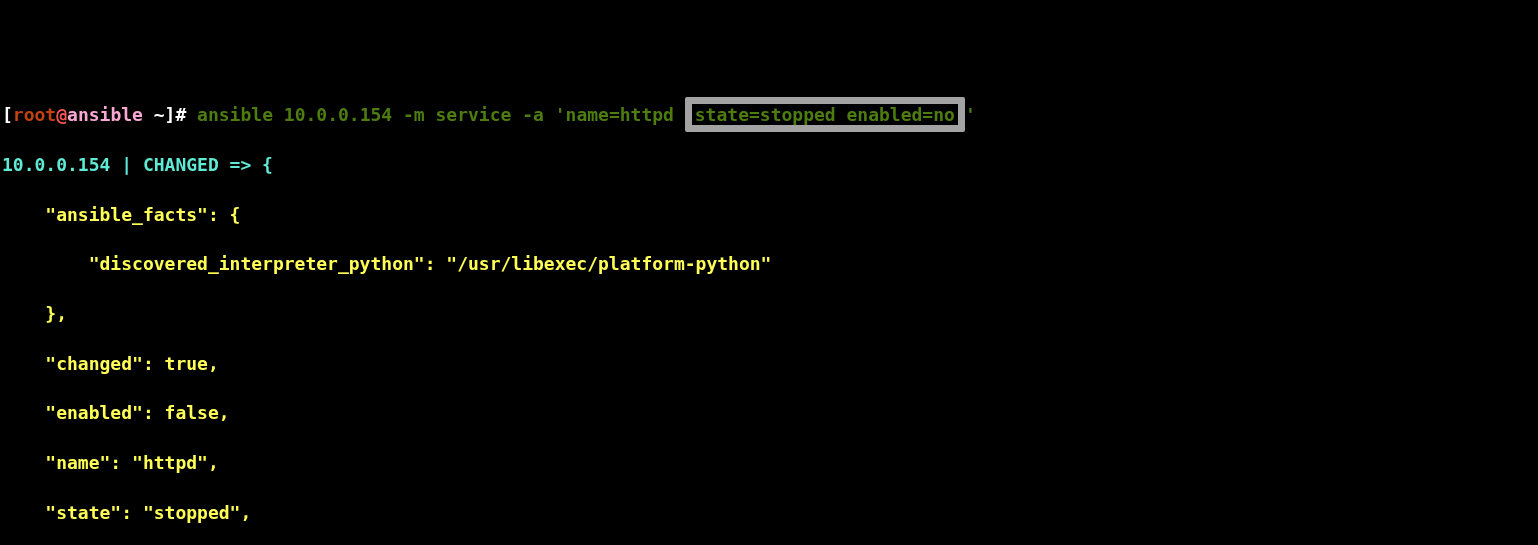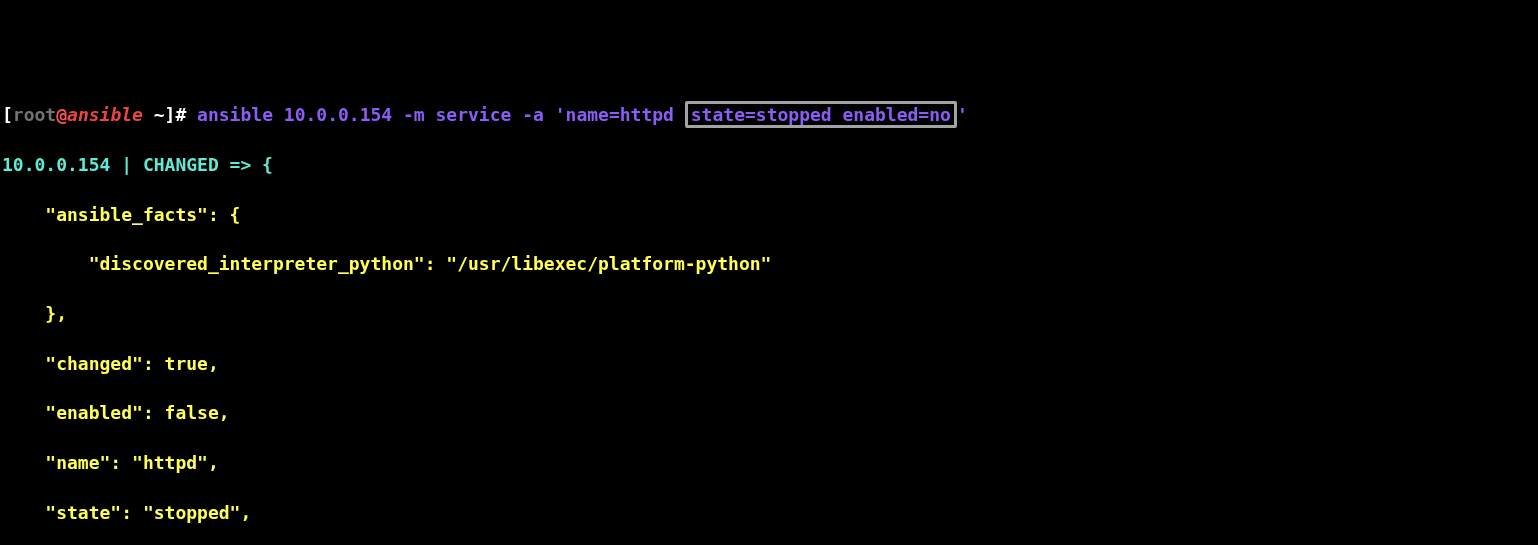--- a/index.html
+++ b/index.html
@@ -17,37 +17,36 @@
       white-space: pre;
       overflow: hidden;
       width: 1538px;
       height: 545px;
       font-weight: bold;
     }
     .prompt-bracket {
       color: #ffffff;
     }
     .prompt-user {
-      color: #737373;
+      color: #c2410c;
     }
     .prompt-at {
       color: #ff5555;
     }
     .prompt-host {
-      color: #ef4444;
-      font-style: italic;
+      color: #f9a8d4;
     }
     .prompt-tilde {
       color: #ffffff;
     }
     .command-text {
-      color: #8b5cf6;
+      color: #4d7c0f;
     }
     .highlight-box {
-      border: 3px solid #a3a3a3;
+      border: 7px solid #a3a3a3;
       padding: 0px 3px;
       border-radius: 2px;
       display: inline;
     }
     .changed-header {
       color: #5eead4;
     }
     .json-output {
       color: #ffff55;
     }

